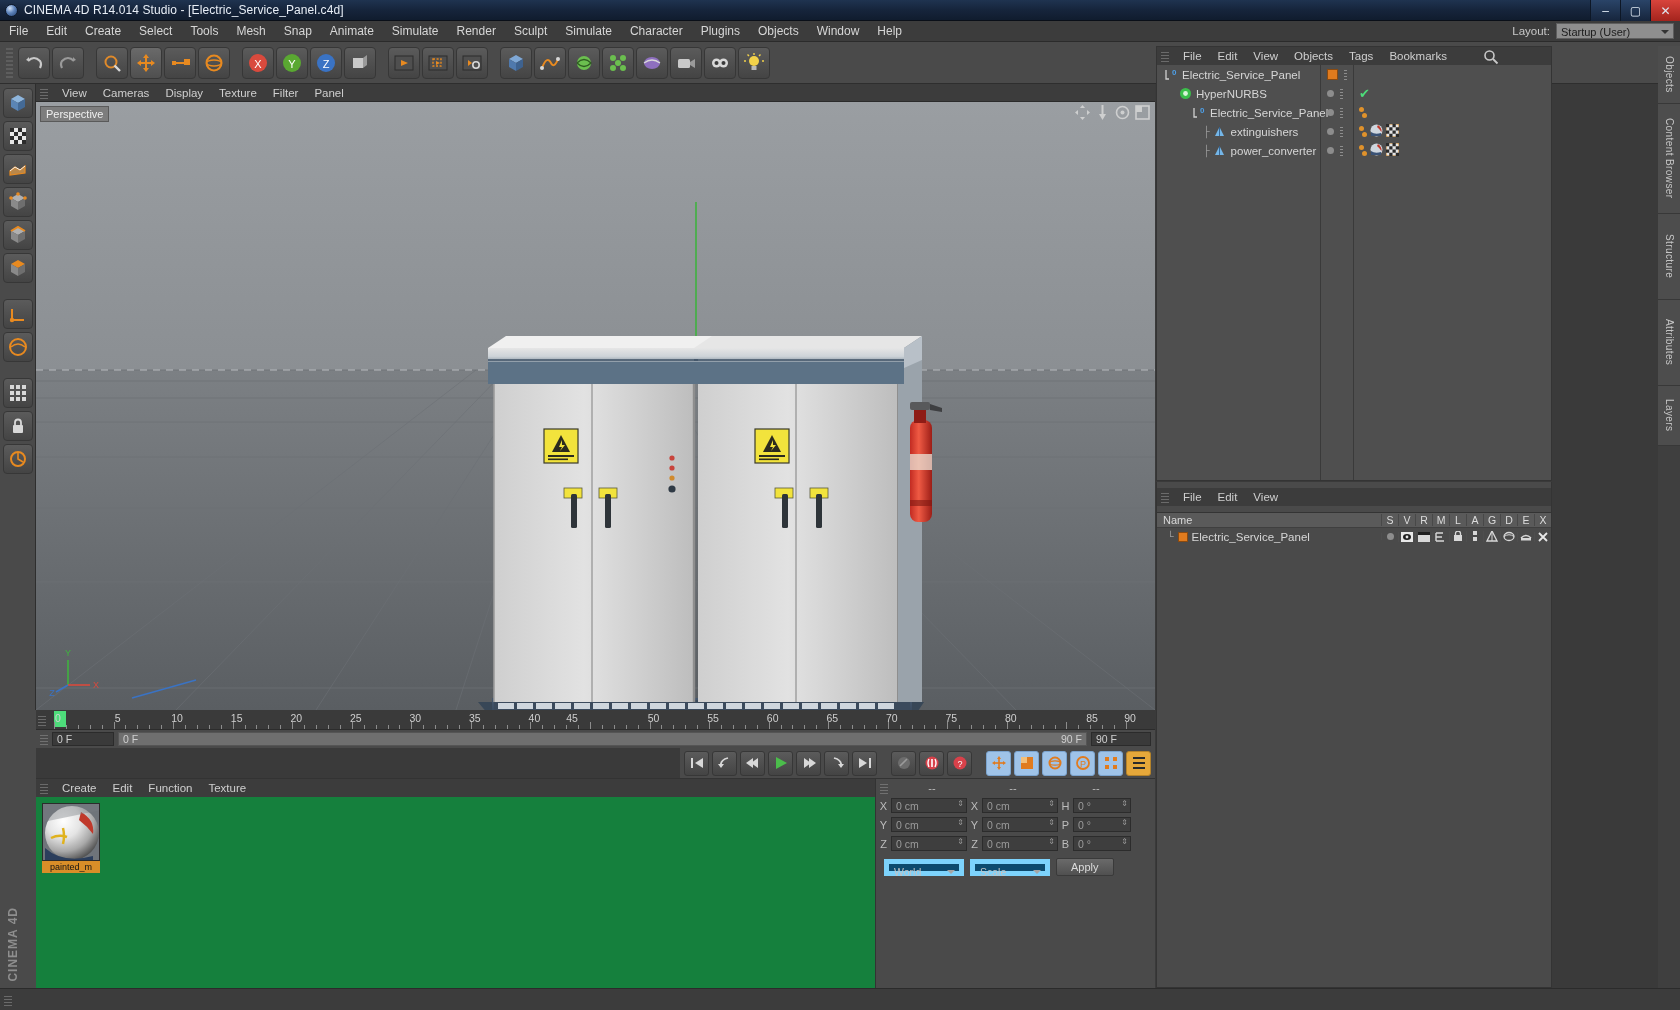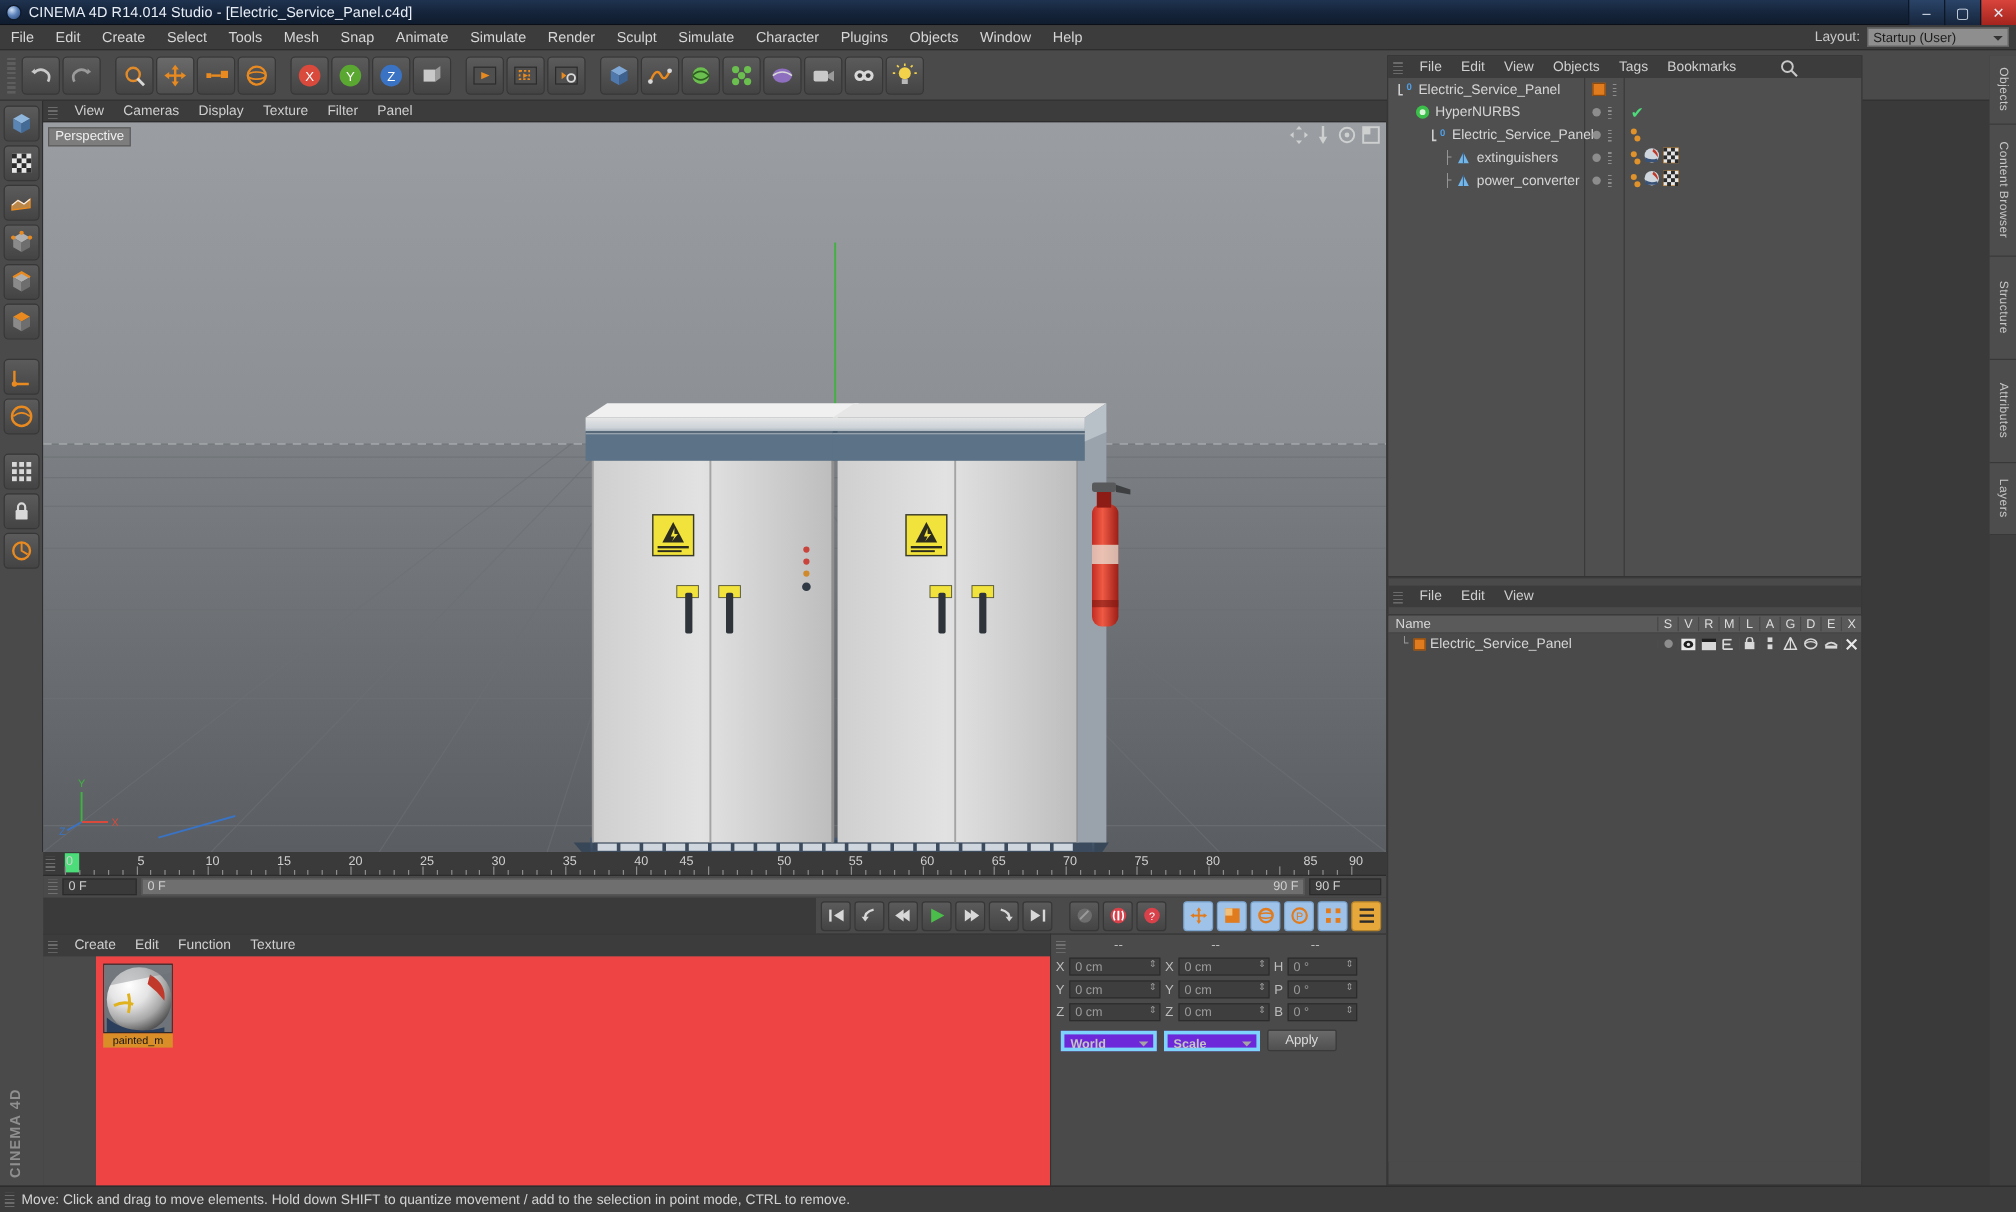--- a/index.html
+++ b/index.html
@@ -131,42 +131,42 @@
     background: #4a4a4a; display: flex; align-items: center; gap: 3px; padding-left: 4px;}
   .pbtn { width: 25px; height: 25px; border-radius: 3px;
     background: linear-gradient(180deg,#5b5b5b,#444); border: 1px solid #373737;
     display:flex; align-items:center; justify-content:center; }
   .pbtn.blue { background: #9fc3e8; border-color:#7ba4cf; }
 
   
   .matmgr { position: absolute; left: 36px; top: 778px; width: 840px; height: 210px;
     background: #4a4a4a; border-top: 1px solid #333; border-right: 1px solid #333;}
   .mm-menubar { height: 18px; background: #3c3c3c; display:flex; align-items:center; padding-left:4px;}
-  .mm-body { position: relative; height: 192px; background: #ef4444; margin-left: 44px; }
+  .mm-body { position: relative; height: 192px; background: #15803d; }
   .mat-chip { position: absolute; left: 6px; top: 6px; width: 58px; height: 70px; }
   .mat-thumb { width: 58px; height: 58px; border: 1px solid #2b2b2b;
     background:
       radial-gradient(circle at 32% 26%, #ffffff 0%, #dddddd 26%, #b9b9b9 48%, #7d7d7d 72%, #4e4e4e 100%);
     position: relative; overflow: hidden;}
   .mat-name { width: 58px; height: 12px; background: #d98e28; color: #151515;
     font-size: 9px; line-height: 12px; text-align: center; overflow: hidden; white-space: nowrap; }
 
   
   .coords { position: absolute; left: 876px; top: 778px; width: 279px; height: 210px;
     background: #4a4a4a; border-top: 1px solid #333;}
   .co-head { height: 17px; background:#4a4a4a; display:flex; align-items:center; padding-left:4px;
     color:#bdbdbd; font-size: 11px;}
   .co-head span{ display:inline-block; }
   .co-row { display:flex; align-items:center; height: 19px; padding: 0 2px; gap: 2px;}
   .ax { color:#bdbdbd; font-size: 11px; width: 11px; text-align:center;}
   .cfield { height: 15px; background:#3e3e3e; border:1px solid #2c2c2c; color:#9b9b9b;
     font-size:10.5px; line-height:14px; padding:0 4px; position:relative;}
   .co-bottom { display:flex; align-items:center; gap:6px; padding: 5px 6px 0 8px;}
-  .dd { height:17px; background:#6d28d9; border:3px solid #7dd3fc; color:#c4c4c4;
-    font-size:10.5px; line-height:16px; padding:0 5px; position:relative;font-weight:bold; }
+  .dd { height:17px; background:#0c4a6e; border:5px solid #7dd3fc; color:#c4c4c4;
+    font-size:10.5px; line-height:16px; padding:0 5px; position:relative; }
   .dd::after{content:""; position:absolute; right:4px; top:6px;
     border-left:4px solid transparent;border-right:4px solid transparent;border-top:4px solid #a5a5a5;}
   .apply { height:18px; background: linear-gradient(180deg,#6a6a6a,#505050);
     border:1px solid #3a3a3a; color:#dcdcdc; font-size:11px; line-height:17px;
     padding: 0 14px; border-radius:2px;}
 
   
   .objmgr { position: absolute; left: 1156px; top: 46px; width: 396px; height: 435px;
     background: #4a4a4a; border: 1px solid #343434; }
   .om-menubar { height: 18px; background:#3c3c3c; display:flex; align-items:center; padding-left:4px;}
@@ -1334,16 +1334,15 @@
           <span>Attributes</span>
         </div>
         <div class="rtab" style="height: 60px;">
           <span>Layers</span>
         </div>
       </div>
   </div>
 
   <div class="statusbar">
     <div class="sb-grip"></div>
-    <div class="sb-text">Move: Click and drag to move elements. Hold down SHIFT to quantize movement / add to the selection in point mode, CTRL to remove.</div>
   </div>
 
 </div>
 
 </body></html>

